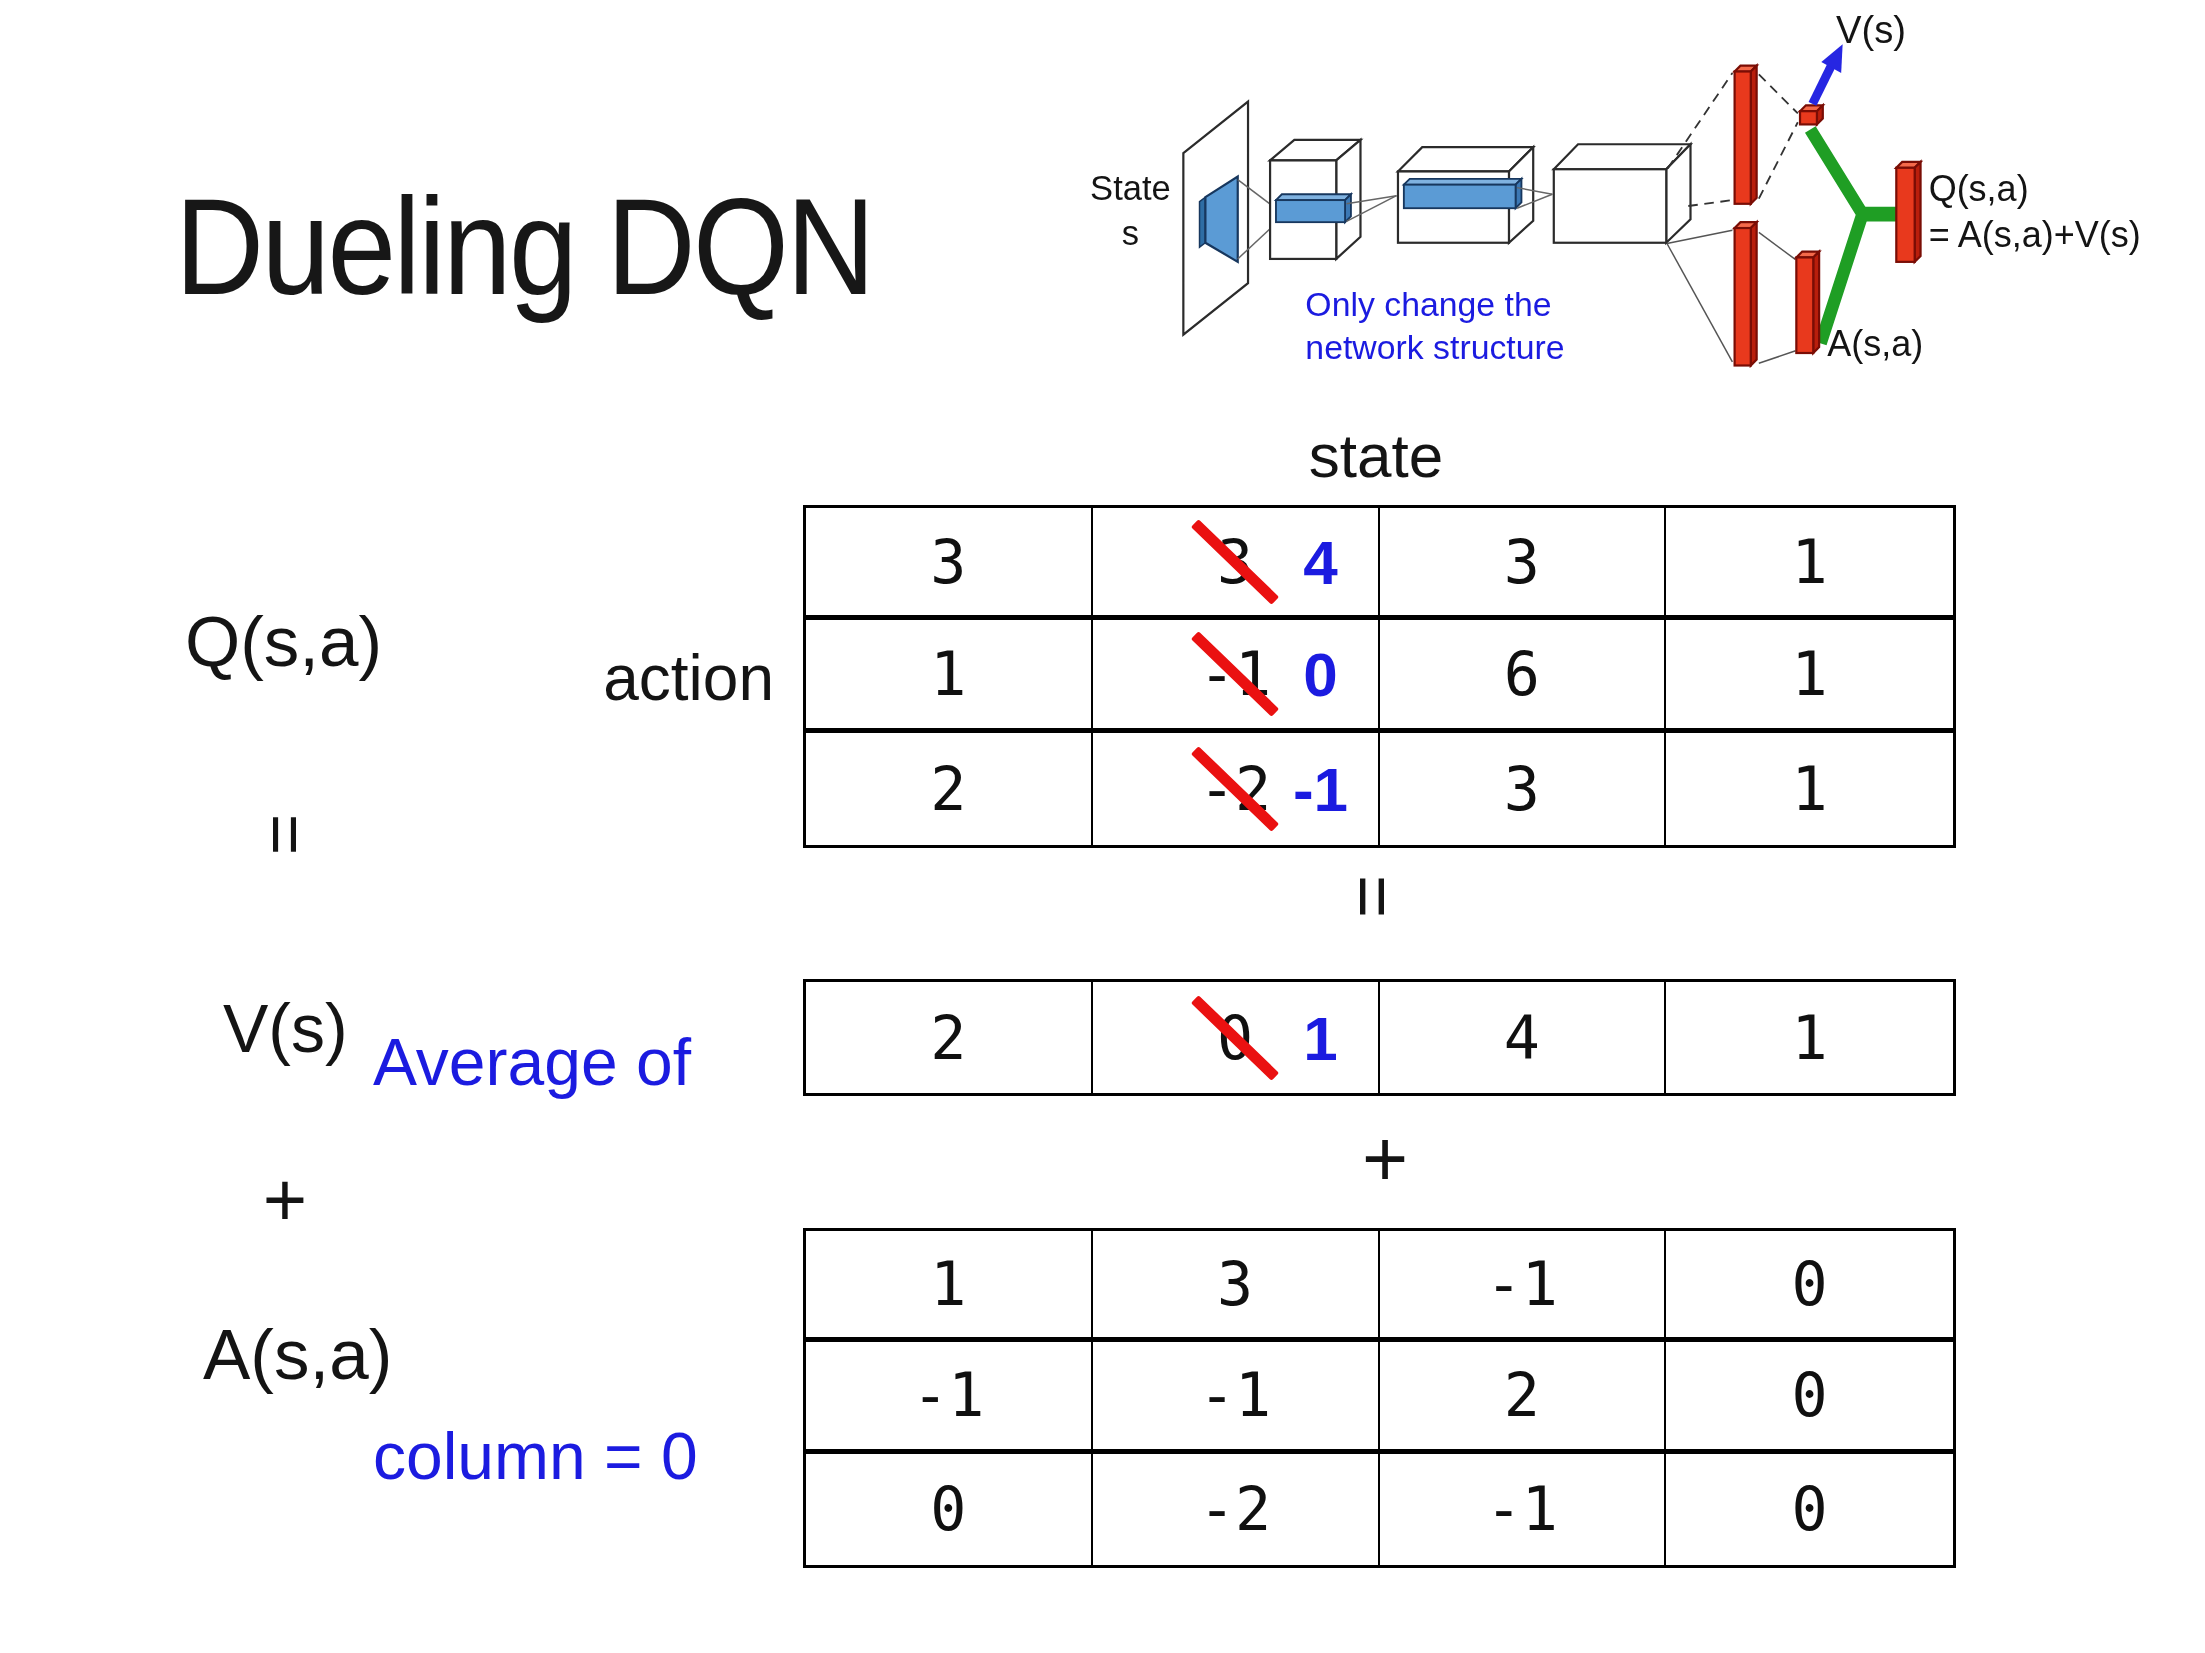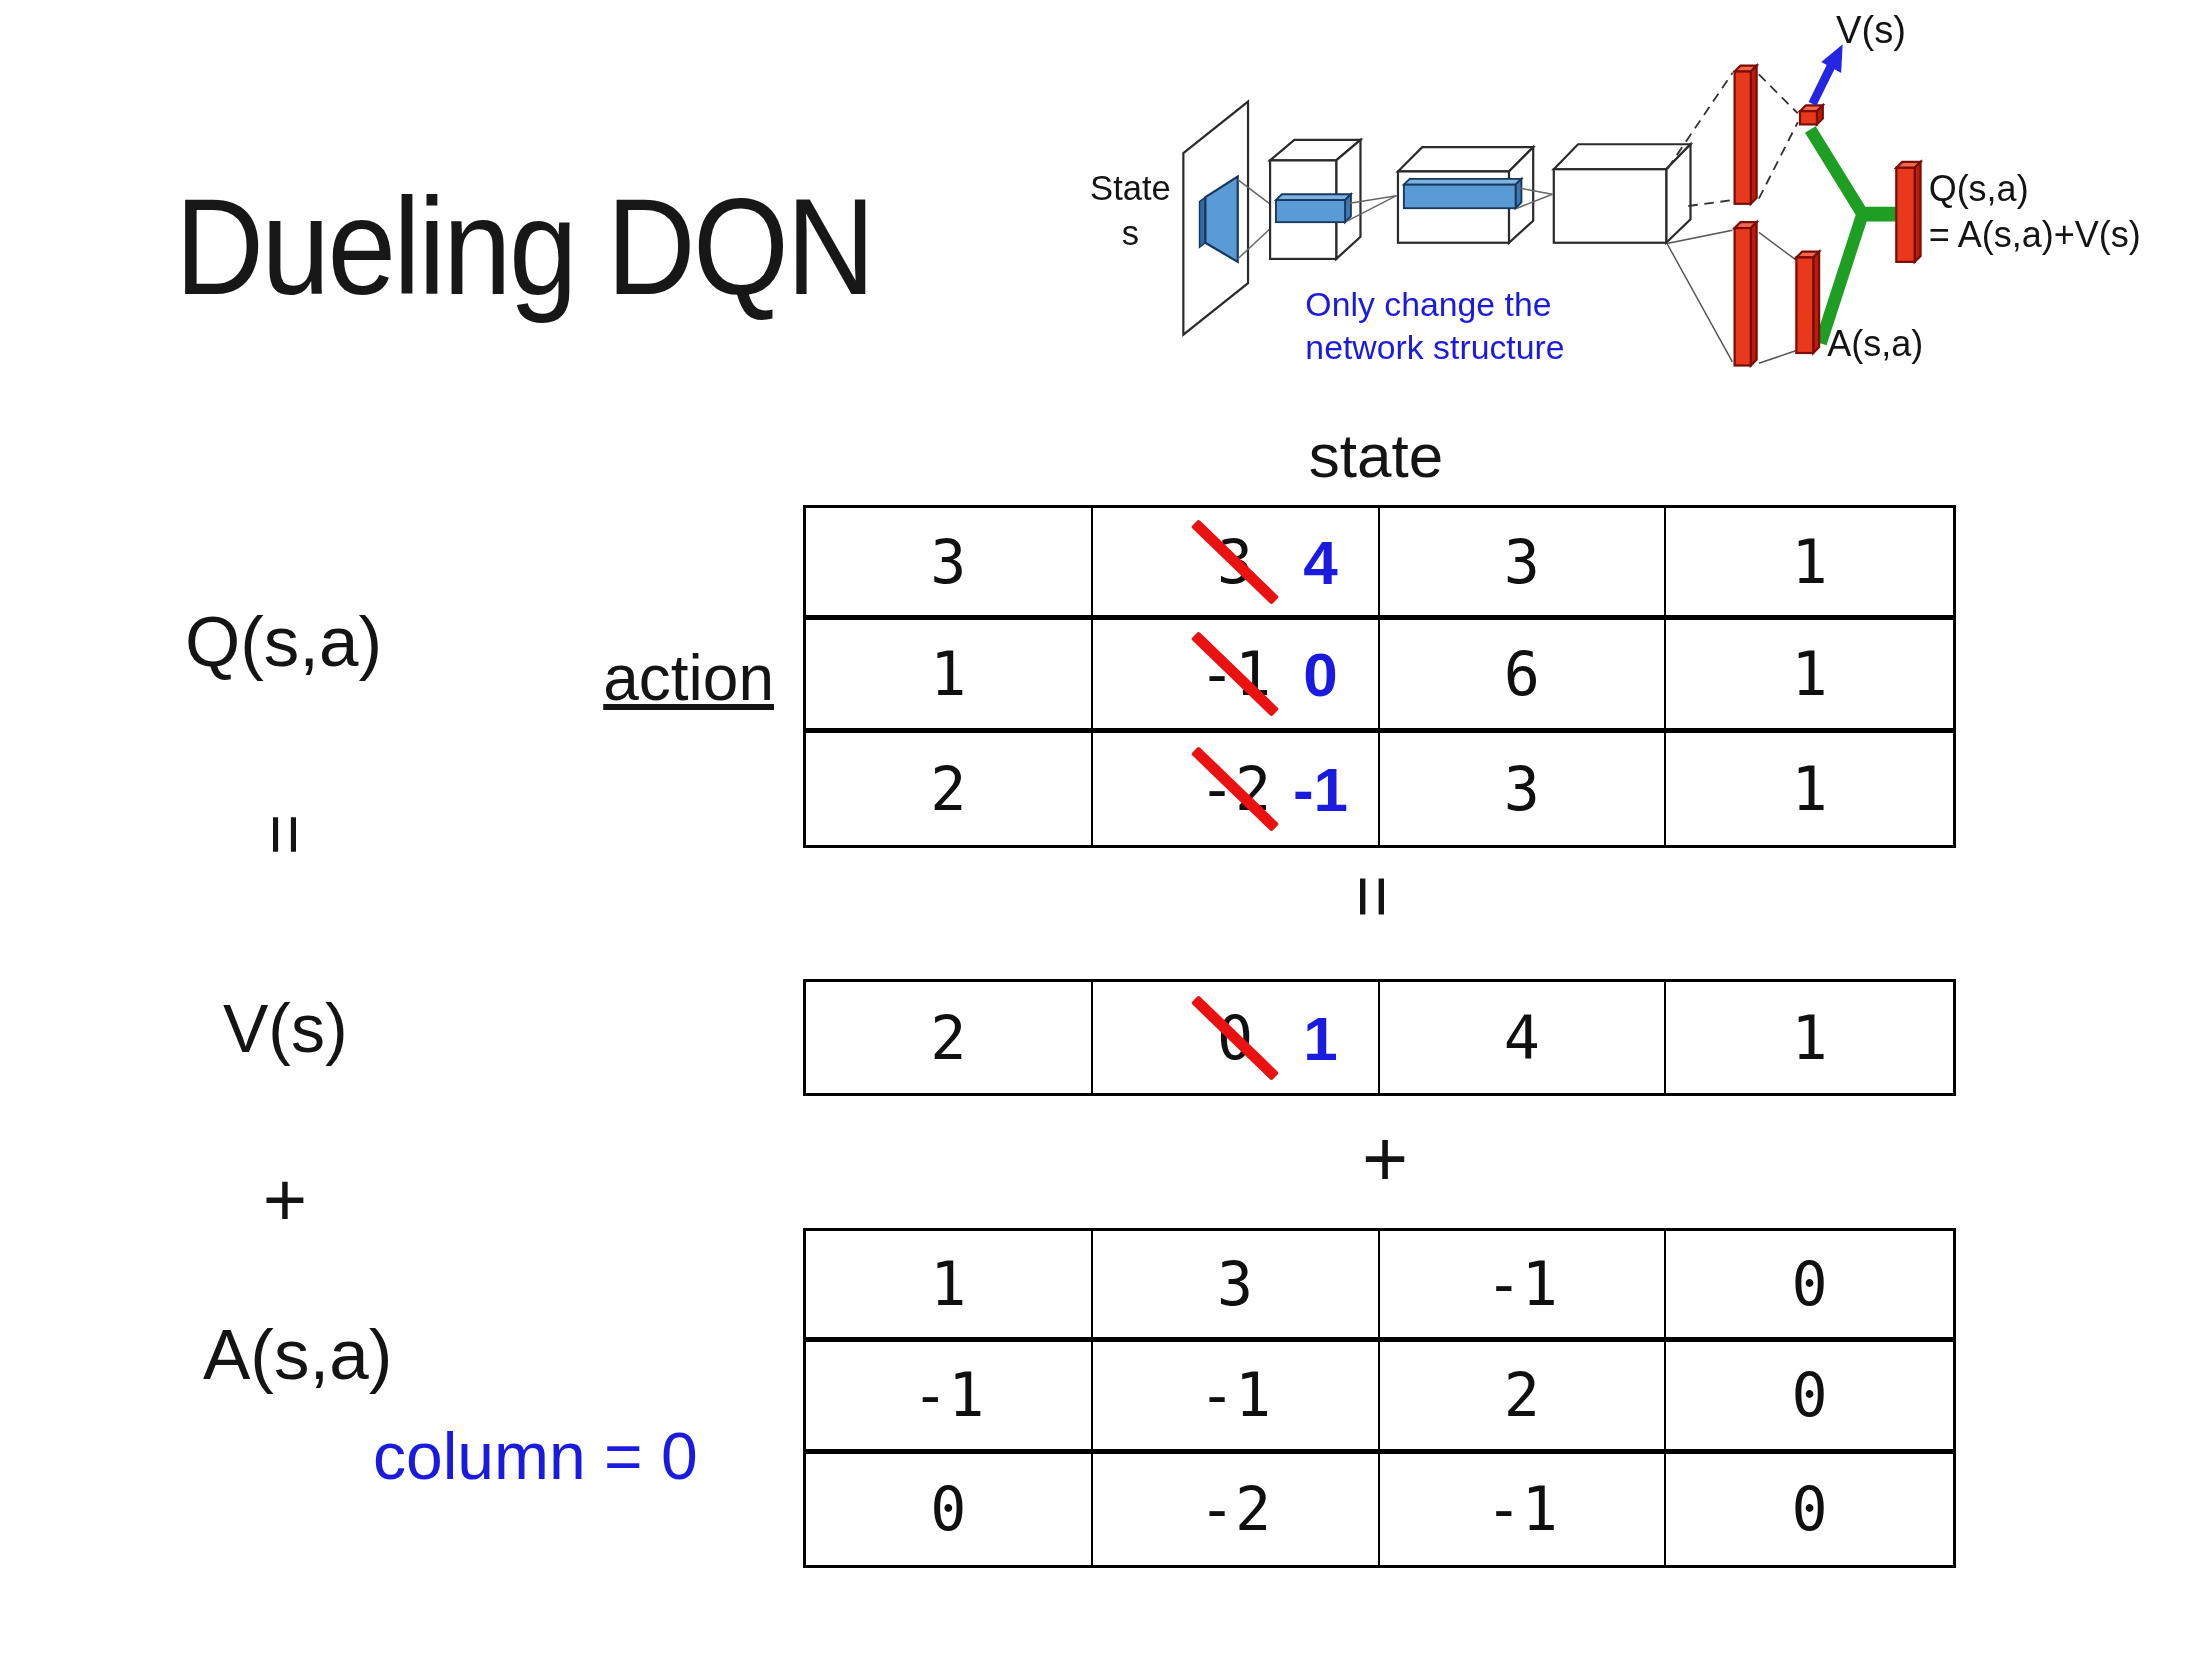--- a/index.html
+++ b/index.html
@@ -5,21 +5,21 @@
   html,body{margin:0;padding:0;background:#ffffff;}
   body{width:2205px;height:1654px;position:relative;overflow:hidden;
        font-family:"Liberation Sans",sans-serif;color:#141414;}
   .abs{position:absolute;}
   
   .title{left:175px;top:168px;font-size:137px;font-weight:400;letter-spacing:-2.9px;
          transform:scaleX(.90);transform-origin:left top;white-space:nowrap;color:#171717;}
   
   .lab{white-space:nowrap;}
   .lab-q{left:185px;top:601px;font-size:71px;}
-  .lab-action{left:515px;top:641px;width:259px;text-align:right;font-size:64px;text-decoration:underline;}
+  .lab-action{left:515px;top:641px;width:259px;text-align:right;font-size:64px;}
   .lab-v{left:223px;top:989px;font-size:68px;}
   .lab-a{left:203px;top:1314px;font-size:71px;}
   .blue-note{color:#1b1be0;font-size:66px;line-height:93px;white-space:nowrap;}
   .note-avg{left:373px;top:1016px;}
   .note-sum{left:373px;top:1410px;}
   .sym{display:flex;align-items:center;justify-content:center;width:74px;height:81px;}
   .rot{transform:rotate(90deg);}
   .eq-left{left:248px;top:794px;font-size:71px;}
   .eq-center{left:1336px;top:856px;font-size:74px;}
   .plus-left{left:248px;top:1159px;font-size:76px;}
@@ -166,20 +166,21 @@
   <text x="2624" y="336" font-size="49" fill="#141414">= A(s,a)+V(s)</text>
   <text x="2486" y="484" font-size="49" fill="#141414">A(s,a)</text>
 </svg>
 
 <div class="abs lab lab-q">Q(s,a)</div>
 <div class="abs lab lab-action">action</div>
 <div class="abs lab lab-state">state</div>
 <div class="abs sym rot eq-left">=</div>
 <div class="abs lab lab-v">V(s)</div>
 <div class="abs blue-note note-avg">
+  <div>Average of</div>
 </div>
 <div class="abs sym plus-left">+</div>
 <div class="abs lab lab-a">A(s,a)</div>
 <div class="abs blue-note note-sum">
   <div>column = 0</div>
 </div>
 <div class="abs sym rot eq-center">=</div>
 <div class="abs sym plus-center">+</div>
 
 <div class="tbl tbl-q">

